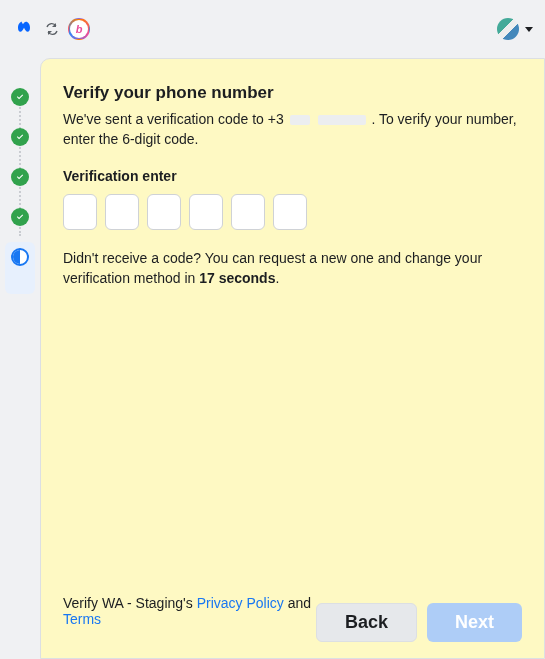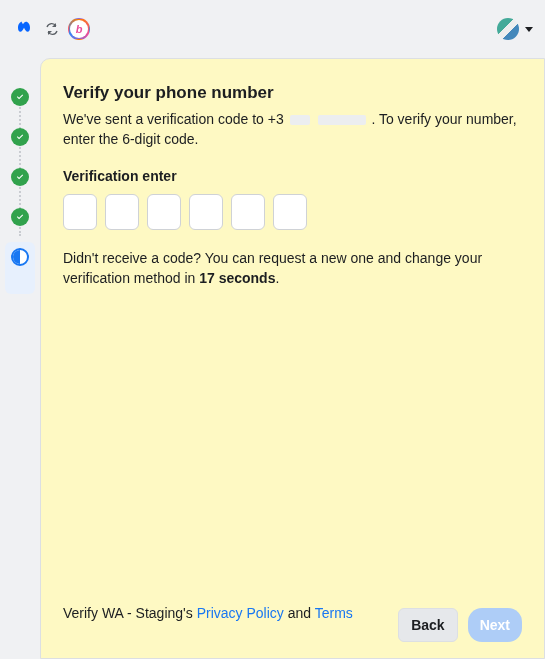--- a/index.html
+++ b/index.html
@@ -158,38 +158,37 @@
     margin-top:auto;
     display:flex;
     align-items:center;
     justify-content:space-between;
     padding-top:12px;
     font-size:14px;
   }
   .footer .legal a { color:#1877f2; text-decoration:none;text-align:center; }
   .buttons { display:flex; gap:10px; }
   .btn {
-    font-size:14px;
+    font-size:18px;
     font-weight:600;
-    padding:8px 12px;
+    padding:8px 28px;
     border-radius:6px;
     border:none;
     cursor:pointer;
     margin-top:24px;
   }
   .btn-back {
     background:#e6e8eb;
     color:#1c1e21;
     border:1px solid #dcdfe3;
   }
   .btn-next {
     background:#aecdf7;
     color:#fff;
     cursor:not-allowed;
-    border-radius:14px;
   }
 </style>
 </head>
 <body>
 
 <div class="header">
   <div class="header-left">
     <span class="meta-logo">
       <svg viewBox="0 0 36 36">
           <path fill="#0866ff" d="M15 10c-3 0-6 3.5-6 9 0 4 1.5 6 3.5 6 2.2 0 4-3 5.5-6 1.5 3 3.3 6 5.5 6 2 0 3.5-2 3.5-6 0-5.5-3-9-6-9-1.8 0-3.3 1.6-4.5 3.7C15.3 11.6 13.8 10 15 10z"></path>

